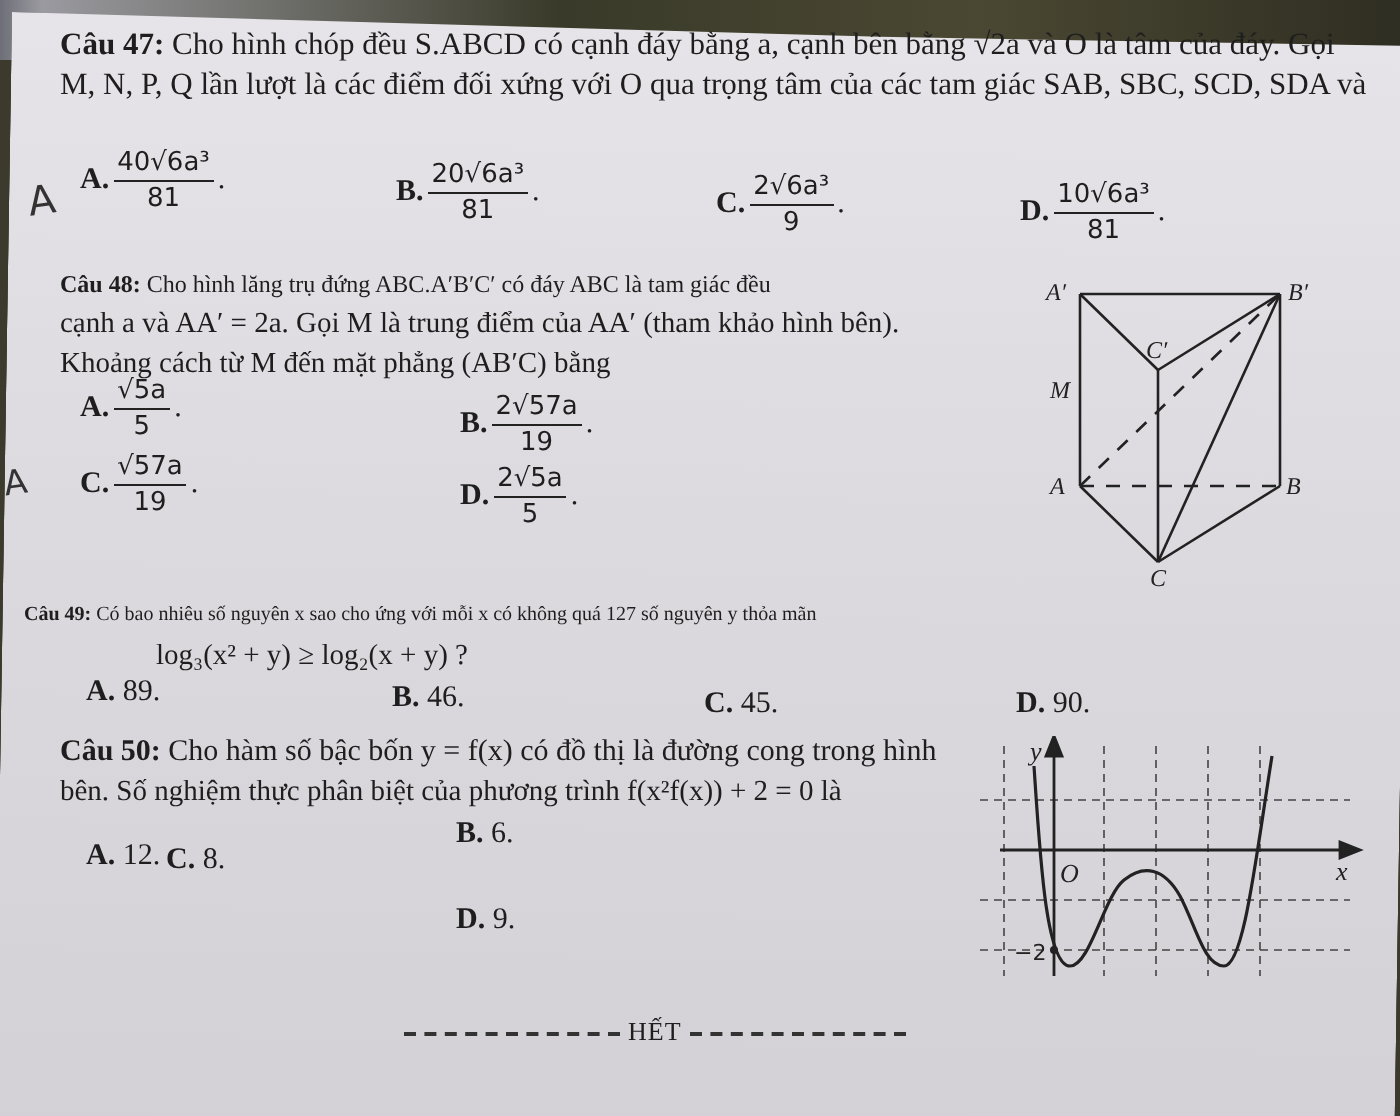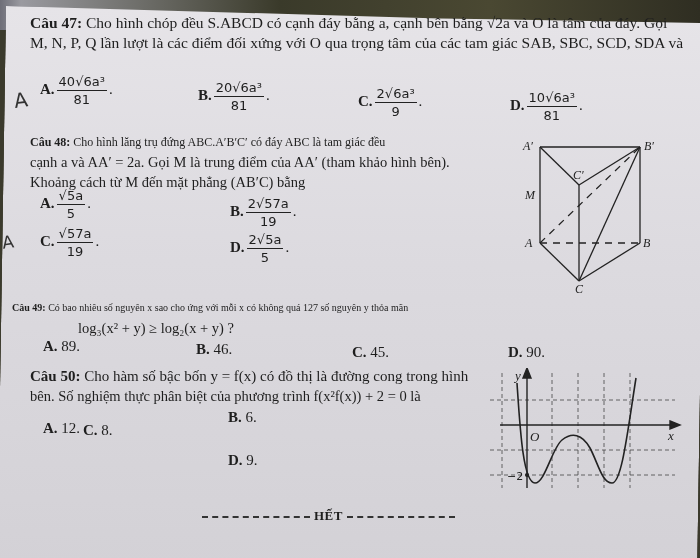--- a/index.html
+++ b/index.html
@@ -22,21 +22,21 @@
   .content { position:absolute; left:0; top:0; width:700px; height:464px; }
   .abs { position:absolute; white-space:nowrap; }
   .line { font-size:15.5px; line-height:20px; }
   b.q { font-weight:bold; }
   .opt { font-size:15px; }
   .opt b { font-weight:bold; }
   .frac { display:inline-flex; flex-direction:column; align-items:center; vertical-align:middle; font-family:"DejaVu Sans",sans-serif; font-size:13px; margin:0 2px; }
   .frac .num { padding:0 2px 1px; border-bottom:1px solid #222; }
   .frac .den { padding-top:1px; }
   .mark { font-family:"DejaVu Sans",sans-serif; font-size:20px; color:#333; transform:rotate(-8deg); }
-  .het { font-size:13px; font-weight:bold; letter-spacing:0.5px; }
+  .het { font-size:13px; font-weight:normal; letter-spacing:0.5px; }
   .dash { display:inline-block; width:108px; border-top:2px dashed #333; vertical-align:middle; margin:0 4px; }
 </style>
 </head>
 <body>
 
 <div class="bg-top"></div>
 <div class="paper"></div>
 
 <div class="content">
 

